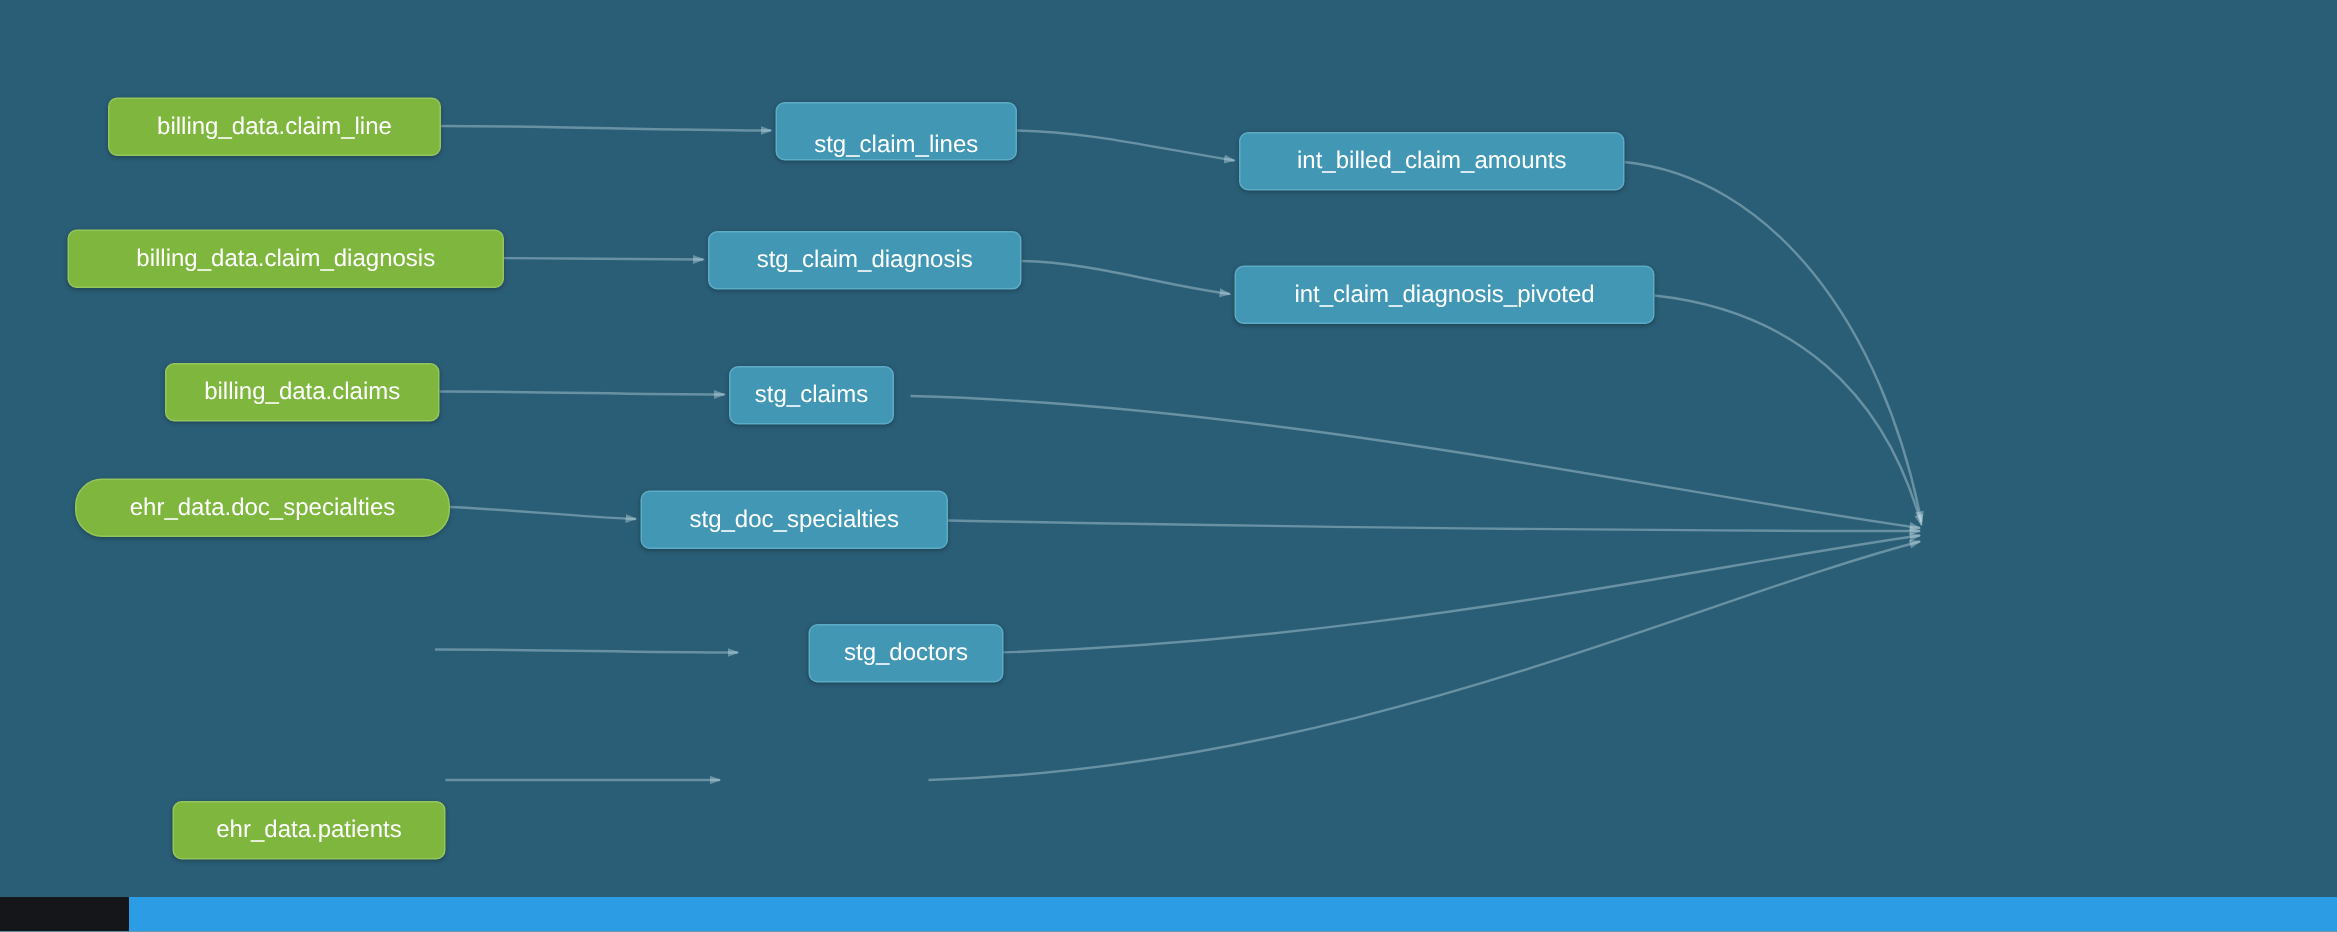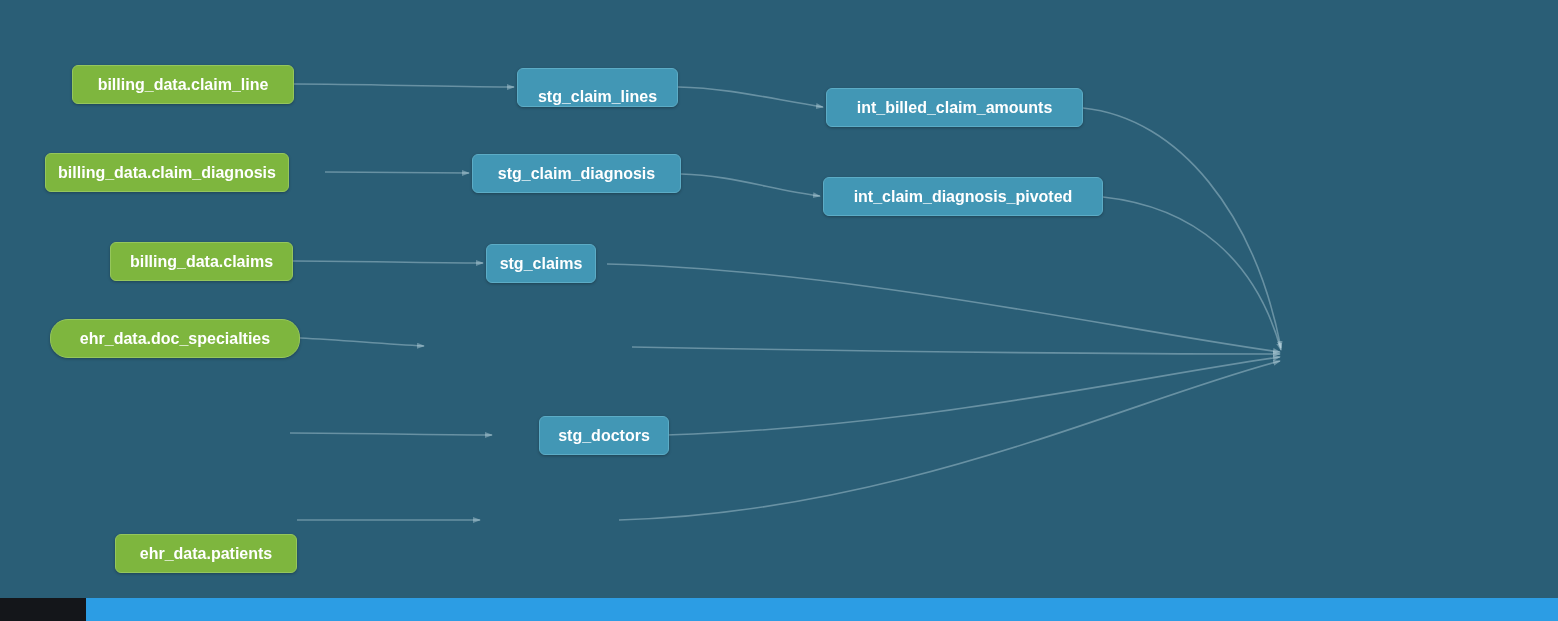--- a/index.html
+++ b/index.html
@@ -17,21 +17,20 @@
   html, body {
     width: 1558px; height: 621px;
     font-family: "Liberation Sans", sans-serif;
     overflow: hidden;
   }
   .canvas {
     position: relative;
     width: 1558px; height: 621px;
     background: var(--bg, #2a5e76);
     overflow: hidden;
-    font-weight: bold;
   }
   .edges-layer {
     position: absolute;
     left: 0; top: 0;
     width: 1558px; height: 621px;
     pointer-events: none;
   }
   .edge {
     fill: none;
     stroke: var(--edge, rgba(205,228,236,0.38));
@@ -96,21 +95,21 @@
     <path class="edge" marker-end="url(#arrow)" d="M 625 436 C 900 432, 1130 378, 1280 357"></path>
     <path class="edge" marker-end="url(#arrow)" d="M 297 520 C 360 520, 420 520, 480 520"></path>
     <path class="edge" marker-end="url(#arrow)" d="M 619 520 C 900 512, 1130 400, 1280 361"></path>
     <path class="edge" marker-end="url(#arrow)" d="M 1083 108 C 1180 118, 1255 215, 1281 348"></path>
     <path class="edge" marker-end="url(#arrow)" d="M 1103 197 C 1195 207, 1256 260, 1281 350"></path>
   </svg>
 
   <div class="node source" style="left:72px;  top:65px;  width:222px;">
       <span class="node-label">billing_data.claim_line</span>
     </div>
-  <div class="node source" style="left:45px;  top:153px; width:244px;">
+  <div class="node source" style="left:45px;  top:153px; width:291px;">
       <span class="node-label">billing_data.claim_diagnosis</span>
     </div>
   <div class="node source" style="left:110px; top:242px; width:183px;">
       <span class="node-label">billing_data.claims</span>
     </div>
   <div class="node source" style="left:50px;  top:319px; width:250px;border-radius:18px;">
       <span class="node-label">ehr_data.doc_specialties</span>
     </div>
   <div class="node source" style="left:115px; top:501px; width:182px;margin-top:33px;">
       <span class="node-label">ehr_data.patients</span>
@@ -118,20 +117,23 @@
 
   <div class="node model" style="left:517px; top:68px;  width:161px;align-items:flex-end;">
       <span class="node-label">stg_claim_lines</span>
     </div>
   <div class="node model" style="left:472px; top:154px; width:209px;">
       <span class="node-label">stg_claim_diagnosis</span>
     </div>
   <div class="node model" style="left:486px; top:244px; width:110px;">
       <span class="node-label">stg_claims</span>
     </div>
+  <div class="node model" style="left:427px; top:327px; width:205px;">
+      <span class="node-label">stg_doc_specialties</span>
+    </div>
   <div class="node model" style="left:495px; top:416px; width:130px;margin-left:44px;">
       <span class="node-label">stg_doctors</span>
     </div>
 
   <div class="node model" style="left:826px; top:88px;  width:257px;">
       <span class="node-label">int_billed_claim_amounts</span>
     </div>
   <div class="node model" style="left:823px; top:177px; width:280px;">
       <span class="node-label">int_claim_diagnosis_pivoted</span>
     </div>

